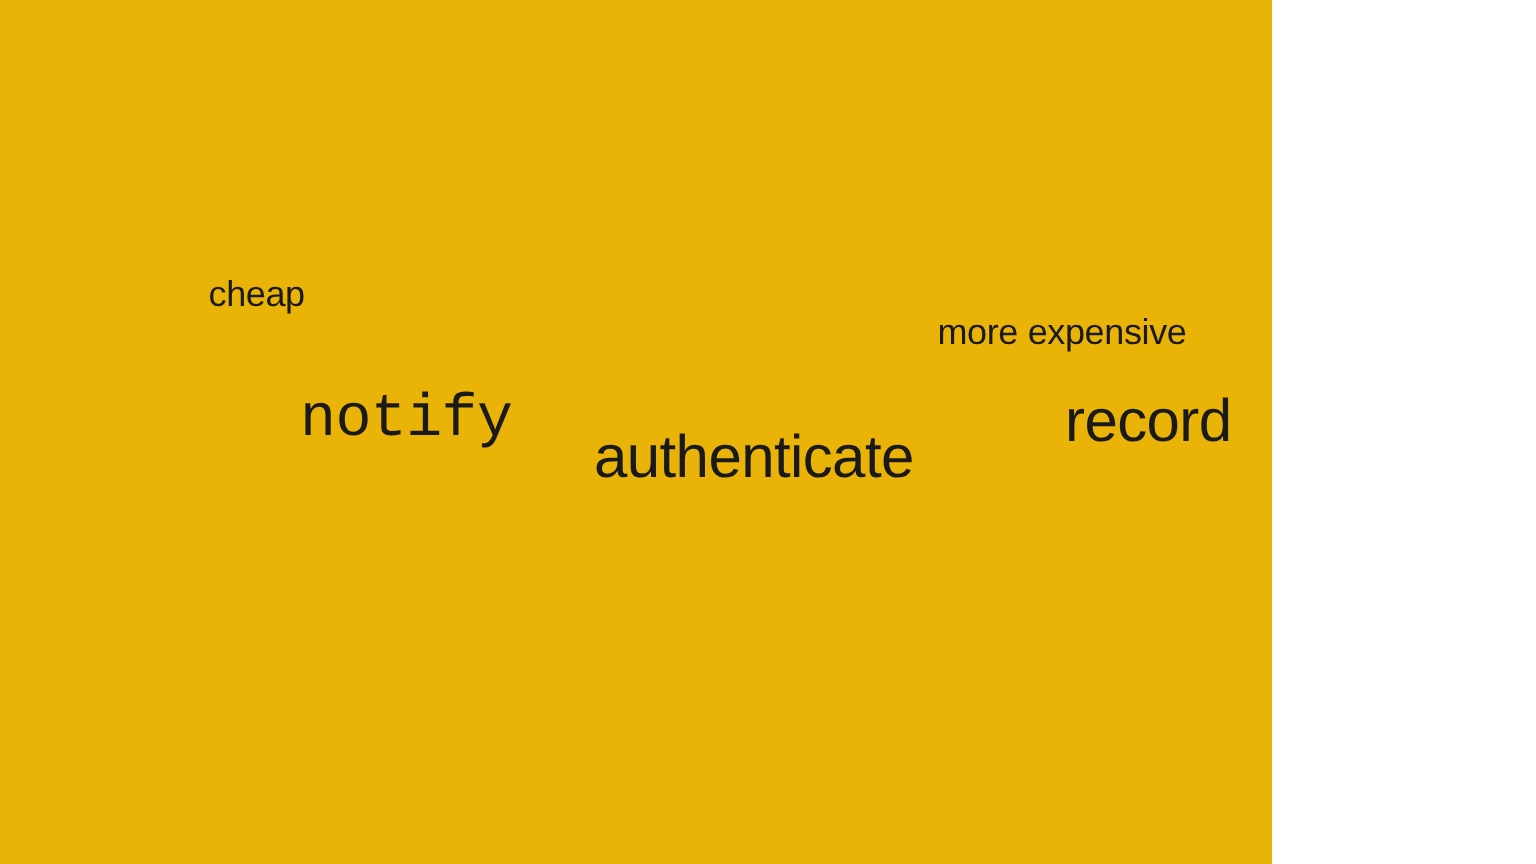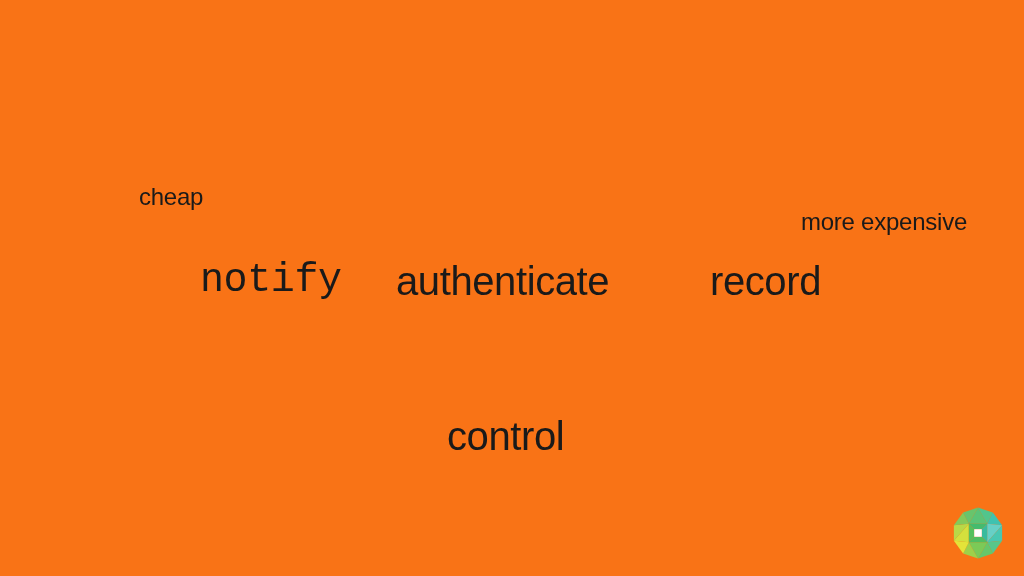--- a/index.html
+++ b/index.html
@@ -2,43 +2,43 @@
 <html><head>
 <meta charset="utf-8">
 <style>
   html, body {
     margin: 0;
     padding: 0;
     background: #ffffff;
   }
   .slide {
     position: relative;
-    width: 1024px;
+    width: 848px;
     height: 576px;
-    background: #f97316;
+    background: #eab308;
     overflow: hidden;
     font-family: "Liberation Sans", "DejaVu Sans", sans-serif;
     color: #1a1a1a;
   }
   .txt {
     position: absolute;
     white-space: nowrap;
     line-height: 1;
     letter-spacing: -0.01em;
     color: #1a1a1a;
   }
   .axis-label {
     font-size: 24px;
     top: 185px;
   }
   .axis-label.left  { left: 139px; }
   .axis-label.right { right: 57px; text-align: right; margin-top: 25px; }
   .word { font-size: 40px; top: 261px; }
   .word.notify       { left: 200px; font-family: Liberation Mono, monospace; }
-  .word.authenticate { left: 396px; }
+  .word.authenticate { left: 396px; margin-top: 24px; }
   .word.record       { left: 710px; text-align: center; }
   .word.control      { top: 416px; left: 447px; }
   .logo {
     position: absolute;
     left: 951px;
     top: 506px;
     width: 54px;
     height: 54px;
   }
   .logo svg { display: block; width: 100%; height: 100%; }
@@ -51,21 +51,20 @@
   <span class="txt axis-label left">cheap</span>
 
   <span class="txt axis-label right">more expensive</span>
 
   <span class="txt word notify">notify</span>
 
   <span class="txt word authenticate">authenticate</span>
 
   <span class="txt word record">record</span>
 
-  <span class="txt word control">control</span>
 
   <div class="logo">
     <svg viewBox="0 0 100 100" xmlns="http://www.w3.org/2000/svg">
 
       <polygon points="33,33 50,3 67,33" fill="#5bc377"></polygon>
       <polygon points="67,33 50,3 77.6,12" fill="#52c58c"></polygon>
       <polygon points="67,33 77.6,12 94.7,35.5" fill="#3fc2b0"></polygon>
       <polygon points="67,33 94.7,35.5 67,67" fill="#67d0c6"></polygon>
       <polygon points="67,67 94.7,35.5 94.7,64.5" fill="#49c7b2"></polygon>
       <polygon points="67,67 94.7,64.5 77.6,88" fill="#58c68b"></polygon>

